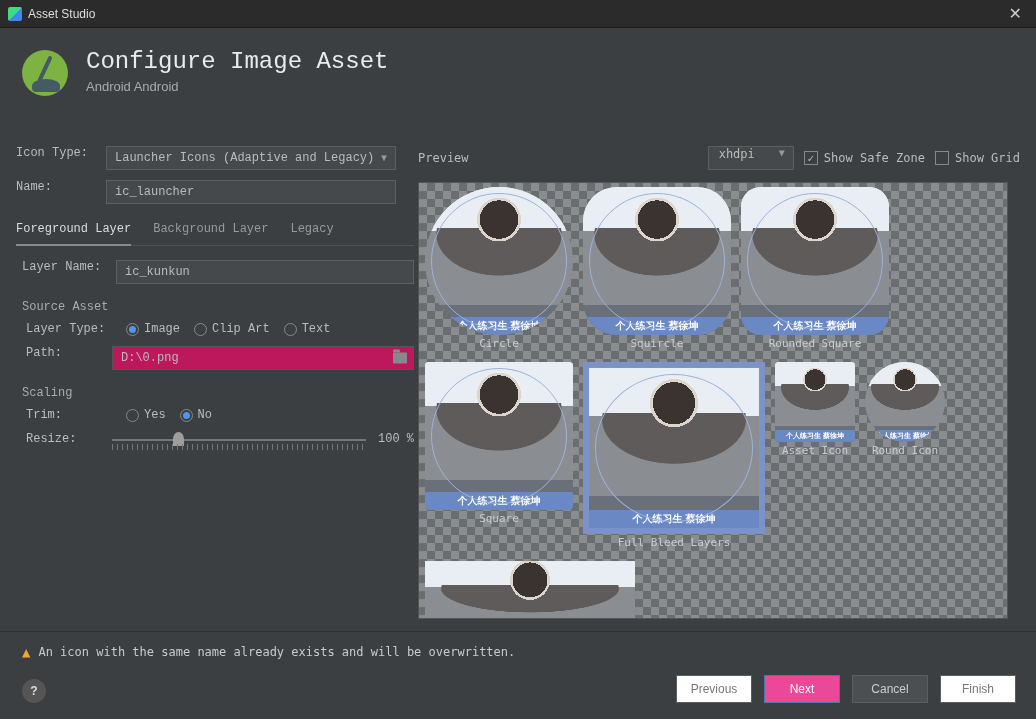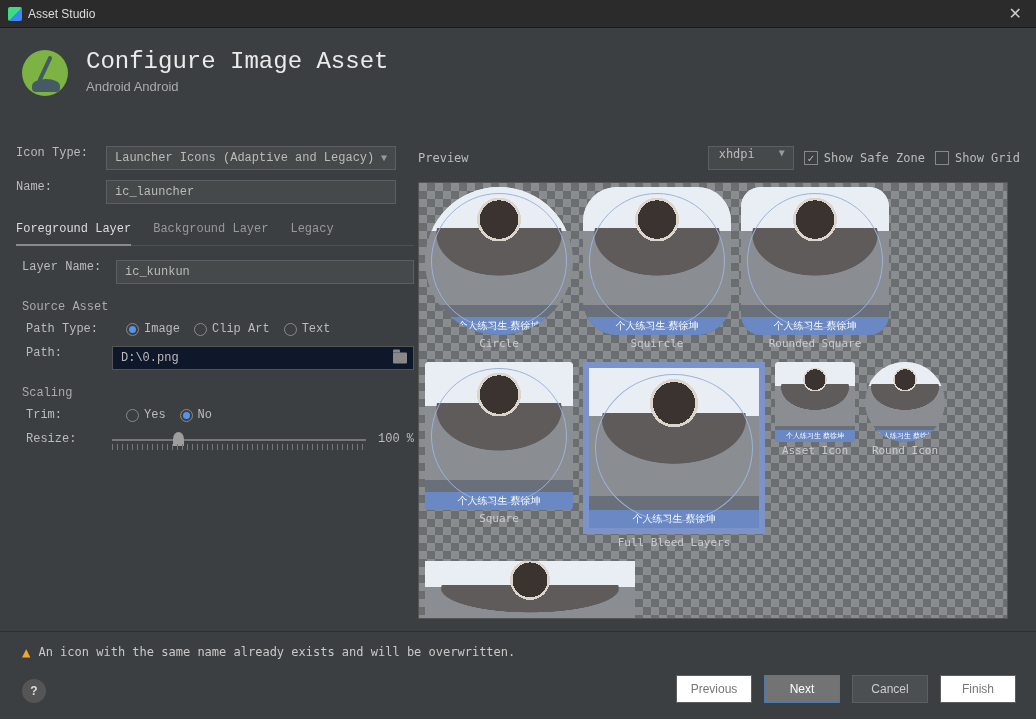--- a/index.html
+++ b/index.html
@@ -97,21 +97,21 @@
   padding: 0 8px;
   font-family: inherit;
   font-size: 12px;
   display: flex;
   align-items: center;
   justify-content: space-between;
   flex:1;
 }
 .select { cursor: pointer; }
 .select .caret { font-size: 10px; color: #999; }
-.input.readonly { background: #0f172a; border-color: #555;}
+.input.readonly { background: #be185d; border-color: #555;}
 .tabs {
   display: flex;
   gap: 22px;
   border-bottom: 1px solid #515151;
   margin: 6px 0 14px 0;
   font-size: 12px;
 }
 .tab {
   padding: 8px 0;
   cursor: pointer;
@@ -189,21 +189,21 @@
 .thumb .img{
   position:absolute; inset:0;
   background: radial-gradient(circle at 50% 22%, #3a332f 0 14%, #dcd5cc 14% 16%, transparent 16%),
               linear-gradient(#e8eef3 0 28%, transparent 28%),
               radial-gradient(ellipse 70% 46% at 50% 32%, #5f5b5a 0 60%, transparent 61%),
               linear-gradient(180deg,#e8eef3 0 30%,#8a8d92 30% 80%, #697079 80% 100%);
 }
 .thumb .banner{
   position:absolute; left:0; right:0; bottom:0; height:18px;
   background:#6a88c4; display:flex; align-items:center; justify-content:center;
-  color:#fff; font-size:10px; font-family:sans-serif;
+  color:#fff; font-size:10px; font-family:sans-serif;font-weight:bold;
 }
 .thumb.circle{ border-radius:50%; }
 .thumb.squircle{ border-radius:34px;}
 .thumb.rsq{ border-radius:20px;}
 .thumb.square{ border-radius:4px;}
 .thumb.ring::after{
   content:""; position:absolute; inset:6px; border:1px solid #9db2dd; border-radius:50%;
 }
 .fb-wrap{ background:#7b93c9; padding:6px; display:inline-block;}
 .footer{
@@ -217,21 +217,21 @@
 .warn-icon{ color:#f0a732; font-size:14px;}
 .btnrow{
   position:absolute; right:20px; bottom:16px; display:flex; gap:12px; align-items:center;
 }
 .btn{
   min-width:76px; height:28px; border:1px solid #5c5f61; background:#4b4f51;
   color:#ccc; display:flex; align-items:center; justify-content:center;
   font-size:12px; cursor:pointer;
 }
 .btn.disabled{ background:#ffffff; color:#777; cursor:default;}
-.btn.primary{ background:#737373; border-color:#4a79ad; color:#fff;}
+.btn.primary{ background:#ec4899; border-color:#4a79ad; color:#fff;}
 .help-btn{
   position:absolute; left:22px; bottom:16px;
   width:24px; height:24px; border-radius:50%; background:#555;
   display:flex; align-items:center; justify-content:center; color:#ddd; font-weight:bold;
 }
 </style>
 </head>
 <body>
 
 <div class="titlebar">
@@ -272,21 +272,21 @@
   <div class="row">
     <span class="lbl" style="width:100px;padding-left:6px">Layer Name:</span>
     <div class="input">
       <span>ic_kunkun</span>
     </div>
   </div>
 
   <div class="section-label">Source Asset</div>
 
   <div class="row radio-row">
-    <span class="lbl sm">Path Type:</span>
+    <span class="lbl sm">Layer Type:</span>
     <span class="radio checked">
         <span class="dot"></span>
         <span>Image</span>
       </span>
     <span class="radio">
         <span class="dot"></span>
         <span>Clip Art</span>
       </span>
     <span class="radio">
         <span class="dot"></span>

